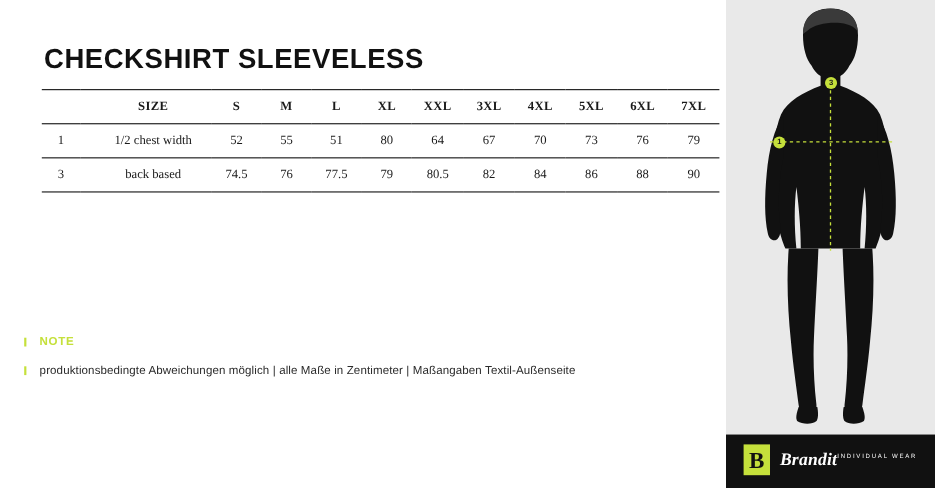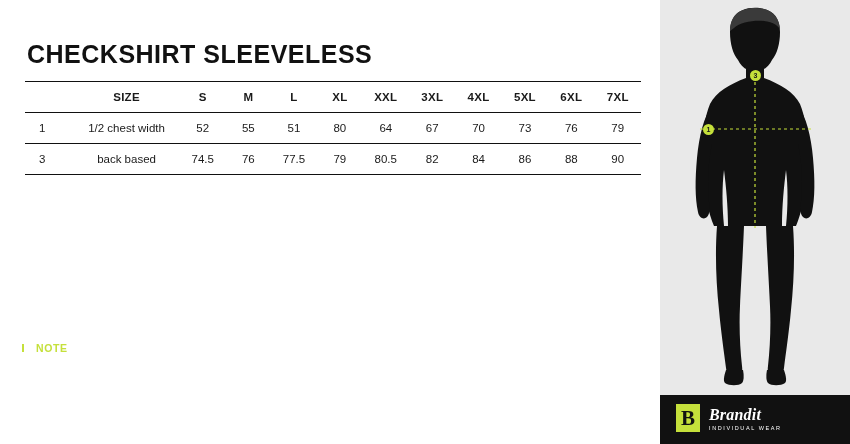--- a/index.html
+++ b/index.html
@@ -18,21 +18,21 @@
   .page {
     position: relative;
     width: 850px;
     height: 444px;
     background: #ffffff;
   }
 
   
   .left-pane {
     position: absolute;
-    left: 3px;
+    left: 16px;
     top: 0;
     width: 720px;
     height: 395px;
     box-sizing: border-box;
     padding: 40px 22px 0 22px;
   }
 
   .title {
     font-size: 25px;
     font-weight: bold;
@@ -57,20 +57,21 @@
   table.size-table thead th {
     font-weight: bold;
     font-size: 11.5px;
     letter-spacing: 0.3px;
   }
   .row-top-border td, .row-top-border th {
     border-top: 1px solid #111111;
   }
   .row-bottom-border td, .row-bottom-border th {
     border-bottom: 1px solid #111111;
+    font-family: Liberation Serif, serif;
   }
   .col-idx {
     width: 40px;
     font-weight: bold;
     text-align: center;
     font-size: 11.5px;
   }
   .col-label {
     width: 120px;
     text-align: left;
@@ -104,21 +105,20 @@
     bottom: 2px;
     width: 2px;
     background: #c5e03b;
   }
   .note-head {
     color: #c5e03b;
     font-size: 10.5px;
     font-weight: bold;
     letter-spacing: 0.6px;
     margin-bottom: 5px;
-    margin-top: 37px;
   }
   .note-text {
     color: #2b2b2b;
     font-size: 10.5px;
     letter-spacing: 0.1px;
   }
 
   
   .right-pane {
     position: absolute;
@@ -186,21 +186,21 @@
     color: #111111;
     font-family: "Liberation Serif", serif;
     font-weight: bold;
     font-size: 21px;
     line-height: 28px;
     text-align: center;
     margin-right: 9px;
   }
   .brand-text {
     display: flex;
-    flex-direction: column;
+    flex-direction: row;
     justify-content: center;
   }
   .brand-name {
     color: #ffffff;
     font-family: "Liberation Serif", serif;
     font-style: italic;
     font-weight: bold;
     font-size: 16px;
     line-height: 17px;
     letter-spacing: 0.2px;
@@ -268,20 +268,21 @@
         </tr>
       </tbody>
     </table>
   </div>
 
   <div class="notes">
     <div class="note-block">
       <div class="note-head">NOTE</div>
     </div>
     <div class="note-block">
+      <div class="note-text">produktionsbedingte Abweichungen möglich | alle Maße in Zentimeter | Maßangaben Textil-Außenseite</div>
     </div>
   </div>
 
   <div class="right-pane">
     <div class="figure-wrap">
       <svg width="190" height="395" viewBox="0 0 190 395" xmlns="http://www.w3.org/2000/svg">
         <g fill="#111111">
 
           <path d="M83 10 C74 13 70 22 70 32 C70 44 73 54 78 60 C80 64 83 68 88 70 L102 70 C107 68 110 64 112 60 C117 54 120 44 120 32 C120 22 116 13 107 10 C101 7 89 7 83 10 Z"></path>
 

